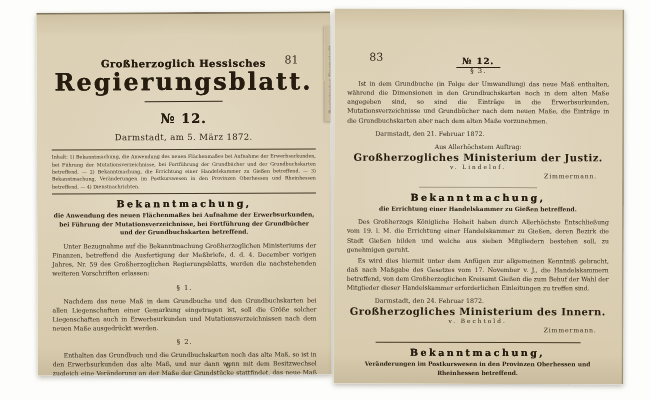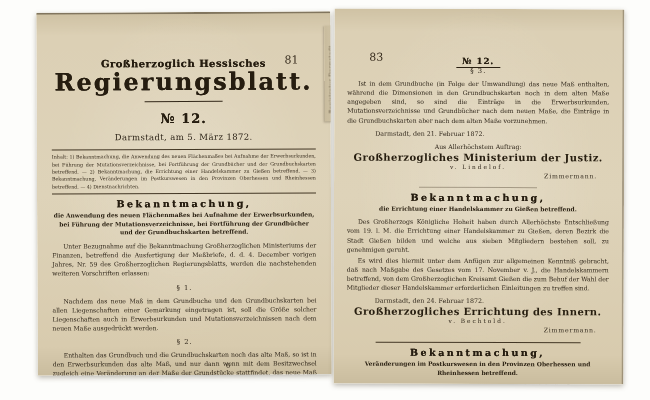--- a/index.html
+++ b/index.html
@@ -127,21 +127,21 @@
     <div class="countersign">Zimmermann.</div>
 
     <hr class="short-rule">
 
     <div class="center frak ann-head">Bekanntmachung,</div>
     <div class="center ann-sub">die Errichtung einer Handelskammer zu Gießen betreffend.</div>
     <div class="para indent">Des Großherzogs Königliche Hoheit haben durch Allerhöchste Entschließung vom 19. l. M. die Errichtung einer Handelskammer zu Gießen, deren Bezirk die Stadt Gießen bilden und welche aus sieben Mitgliedern bestehen soll, zu genehmigen geruht.</div>
     <div class="para indent" style="margin-top:2px;">Es wird dies hiermit unter dem Anfügen zur allgemeinen Kenntniß gebracht, daß nach Maßgabe des Gesetzes vom 17. November v. J., die Handelskammern betreffend, von dem Großherzoglichen Kreisamt Gießen die zum Behuf der Wahl der Mitglieder dieser Handelskammer erforderlichen Einleitungen zu treffen sind.</div>
 
     <div class="dateline">Darmstadt, den 24. Februar 1872.</div>
-    <div class="center ministry">Großherzogliches Errichtung des Innern.</div>
+    <div class="center ministry">Großherzogliches Ministerium des Innern.</div>
     <div class="center signatory">v. Bechtold.</div>
     <div class="countersign">Zimmermann.</div>
 
     <hr class="long-rule">
 
     <div class="center frak ann-head">Bekanntmachung,</div>
     <div class="center ann-sub">Veränderungen im Postkurswesen in den Provinzen Oberhessen und Rheinhessen betreffend.</div>
     <div class="para indent">Es wird hiermit zur öffentlichen Kenntniß gebracht, daß die Personenpost zwischen Grebenhain und Steinau, sowie die Personenpost zwischen Alsfeld und Neustadt auf der Strecke Kirtorf—Neustadt aufgehoben, dagegen eine Personenpost zwischen Alsfeld und</div>
   </div>
 

